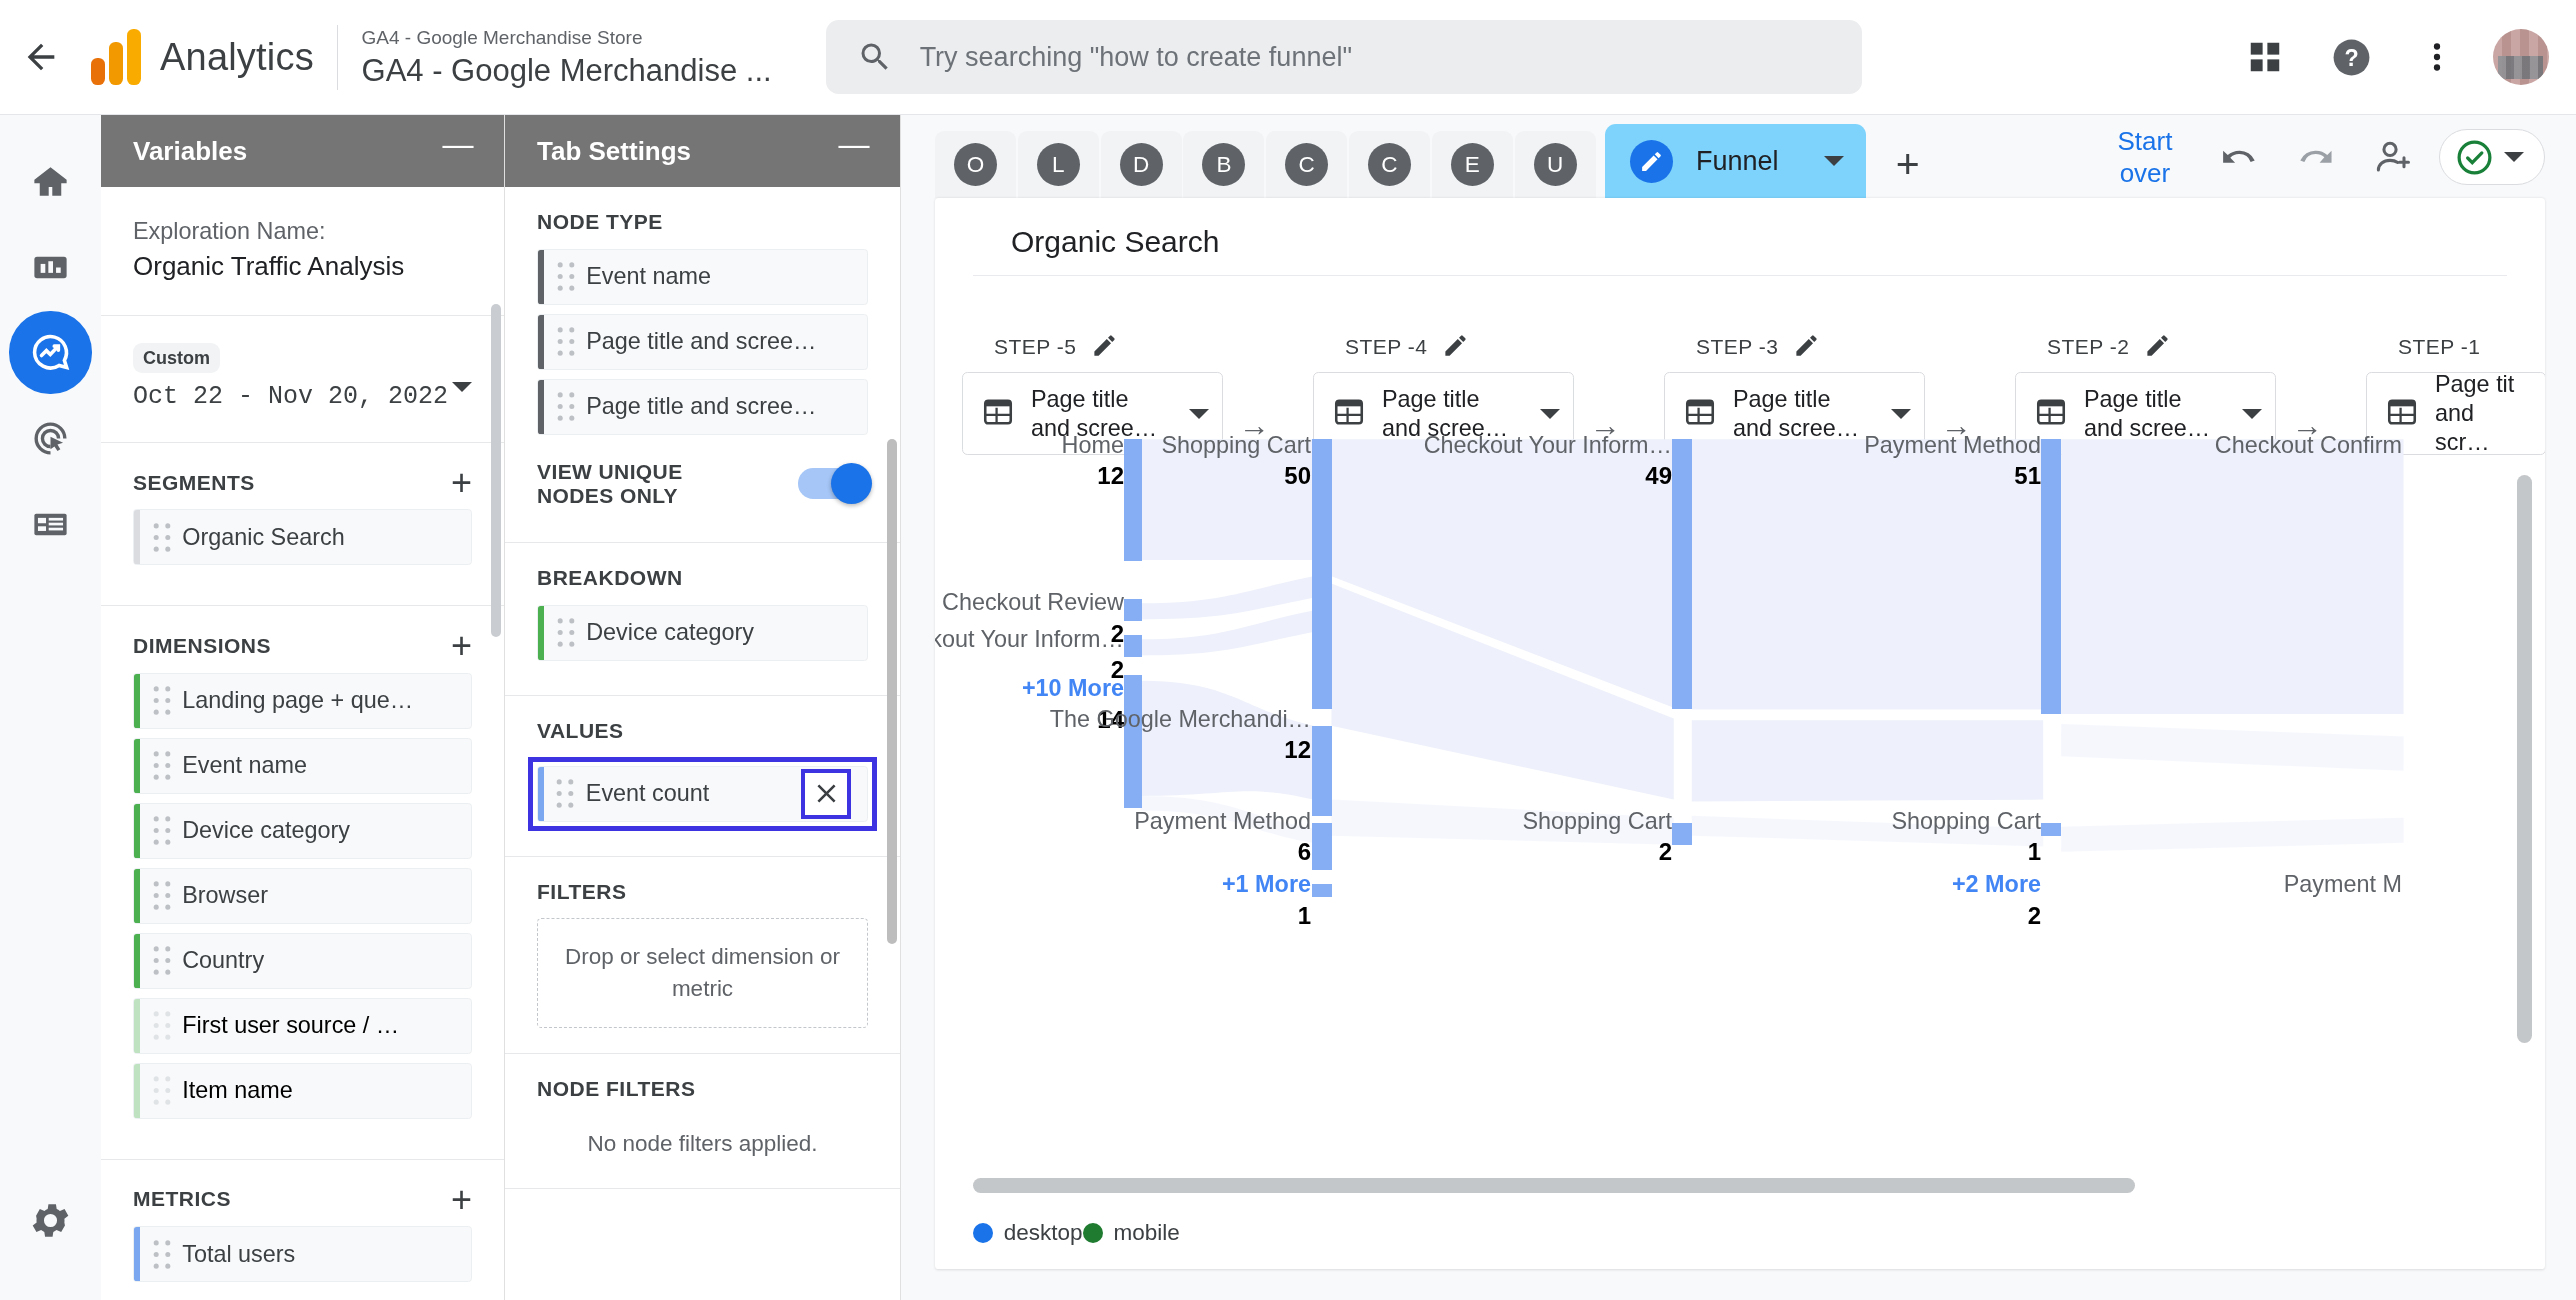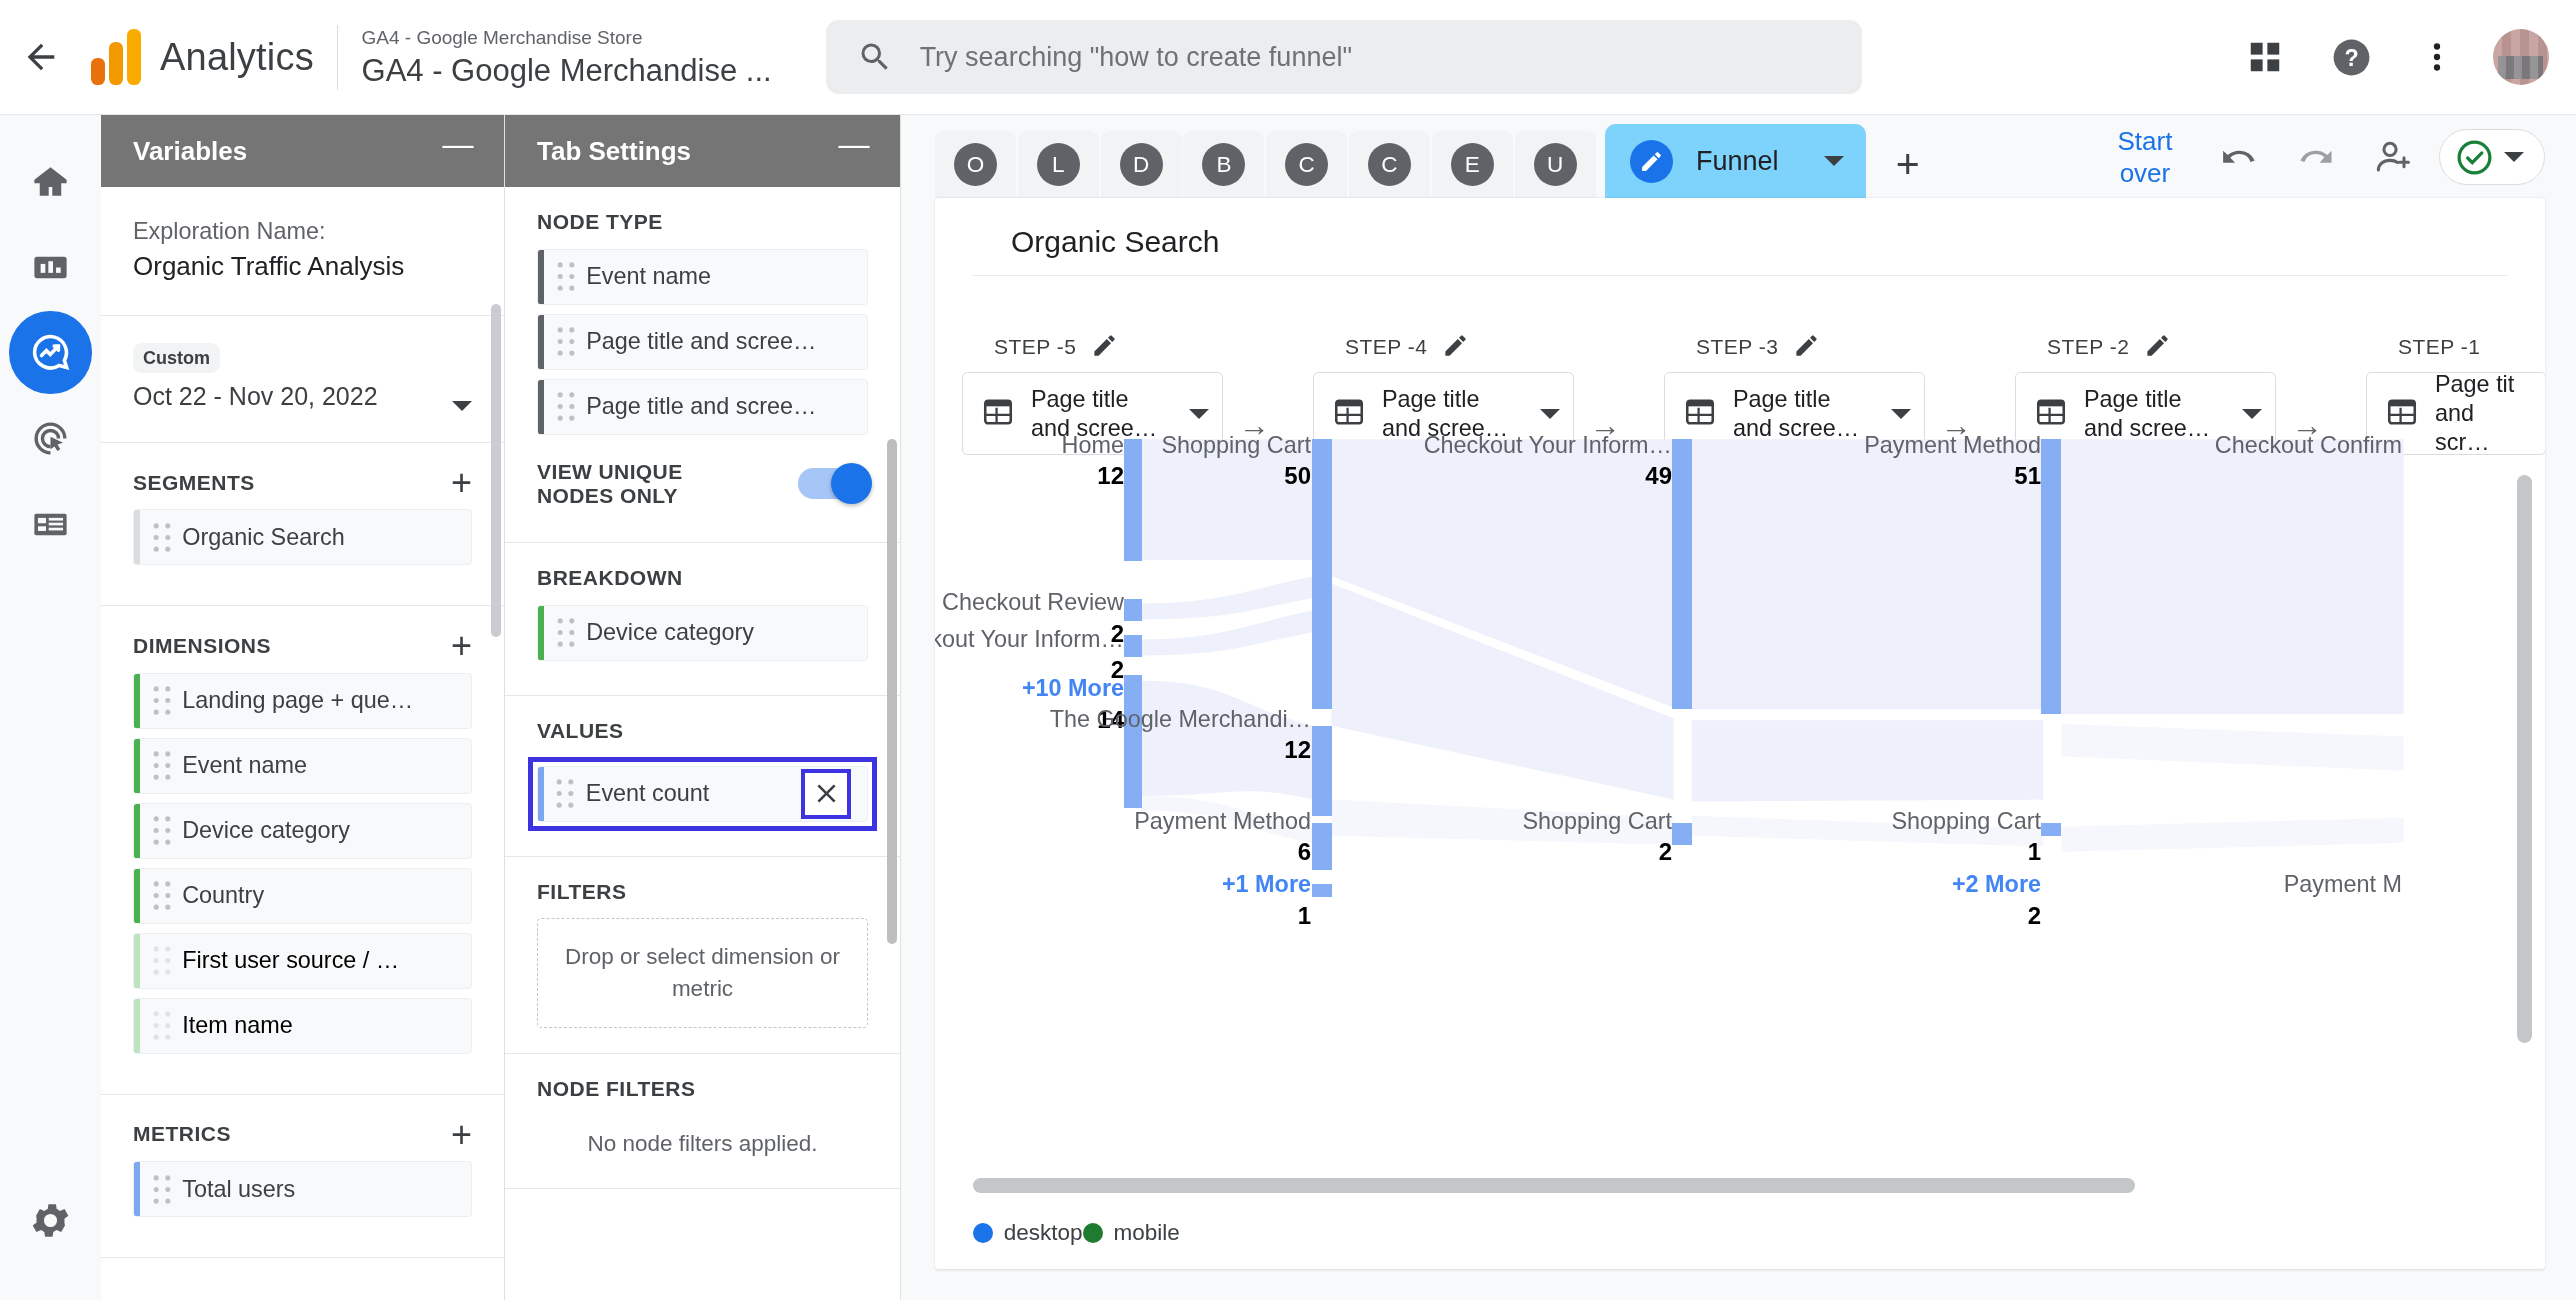--- a/index.html
+++ b/index.html
@@ -93,21 +93,21 @@
 
   .sec { border-bottom: 0.9px solid #e6e8ea; padding: 27px 32px 31px; }
   .lbl-sm { font-size: 23.4px; color: #5f6368; line-height: 34px; }
   .expl-name { font-size: 26px; color: #202124; line-height: 36px; }
 
   .chip-custom {
     display: inline-block; background: #f1f3f4; color: #3c4043;
     font-size: 18px; font-weight: 700; padding: 4.5px 10px; border-radius: 9px;
     margin-bottom: 9px;
   }
-  .daterow { display: flex; align-items: flex-end; justify-content: space-between; cursor: pointer; }
+  .daterow { display: flex; align-items: flex-start; justify-content: space-between; cursor: pointer; font-family: Liberation Mono, monospace; }
   .daterow .dtxt { font-size: 25px; color: #3c4043; }
   .caret-dn {
     width: 0; height: 0; border-left: 10px solid transparent; border-right: 10px solid transparent;
     border-top: 10.8px solid #3c4043;
   }
 
   .sec-hdr { display: flex; align-items: center; justify-content: space-between; margin-bottom: 14.4px; }
   .sec-hdr .t { font-size: 21px; font-weight: 700; color: #3c4043; letter-spacing: 0.5px; }
   .plus-btn { font-size: 36px; color: #3c4043; cursor: pointer; line-height: 25px; font-weight: 300; }
 
@@ -441,20 +441,36 @@
               <circle cx="2" cy="2" r="1.3"></circle>
               <circle cx="8" cy="2" r="1.3"></circle>
               <circle cx="2" cy="8" r="1.3"></circle>
               <circle cx="8" cy="8" r="1.3"></circle>
               <circle cx="2" cy="14" r="1.3"></circle>
               <circle cx="8" cy="14" r="1.3"></circle>
             </g>
           </svg>
         </span>
       <span class="ptxt">Device category</span>
+    </div>
+    <div class="pill green">
+      <span class="bar"></span>
+      <span class="grip">
+          <svg width="20" height="31" viewBox="0 0 10 16">
+            <g fill="currentColor">
+              <circle cx="2" cy="2" r="1.3"></circle>
+              <circle cx="8" cy="2" r="1.3"></circle>
+              <circle cx="2" cy="8" r="1.3"></circle>
+              <circle cx="8" cy="8" r="1.3"></circle>
+              <circle cx="2" cy="14" r="1.3"></circle>
+              <circle cx="8" cy="14" r="1.3"></circle>
+            </g>
+          </svg>
+        </span>
+      <span class="ptxt">Browser</span>
     </div>
     <div class="pill green">
       <span class="bar"></span>
       <span class="grip">
           <svg width="20" height="31" viewBox="0 0 10 16">
             <g fill="currentColor">
               <circle cx="2" cy="2" r="1.3"></circle>
               <circle cx="8" cy="2" r="1.3"></circle>
               <circle cx="2" cy="8" r="1.3"></circle>
               <circle cx="8" cy="8" r="1.3"></circle>

